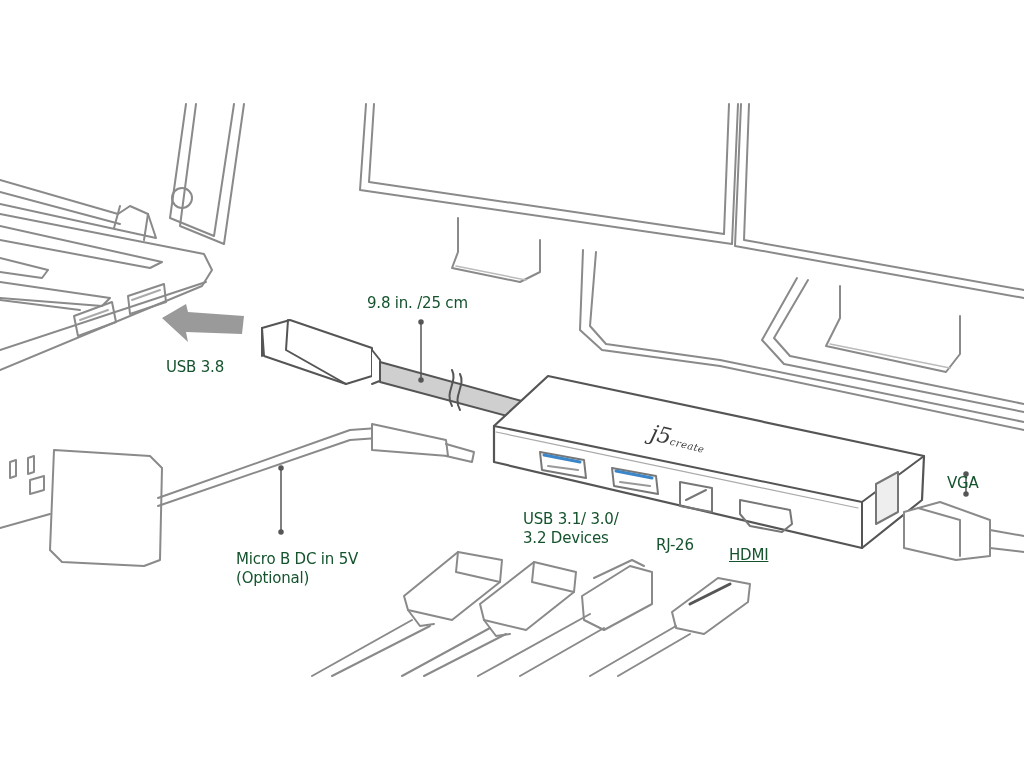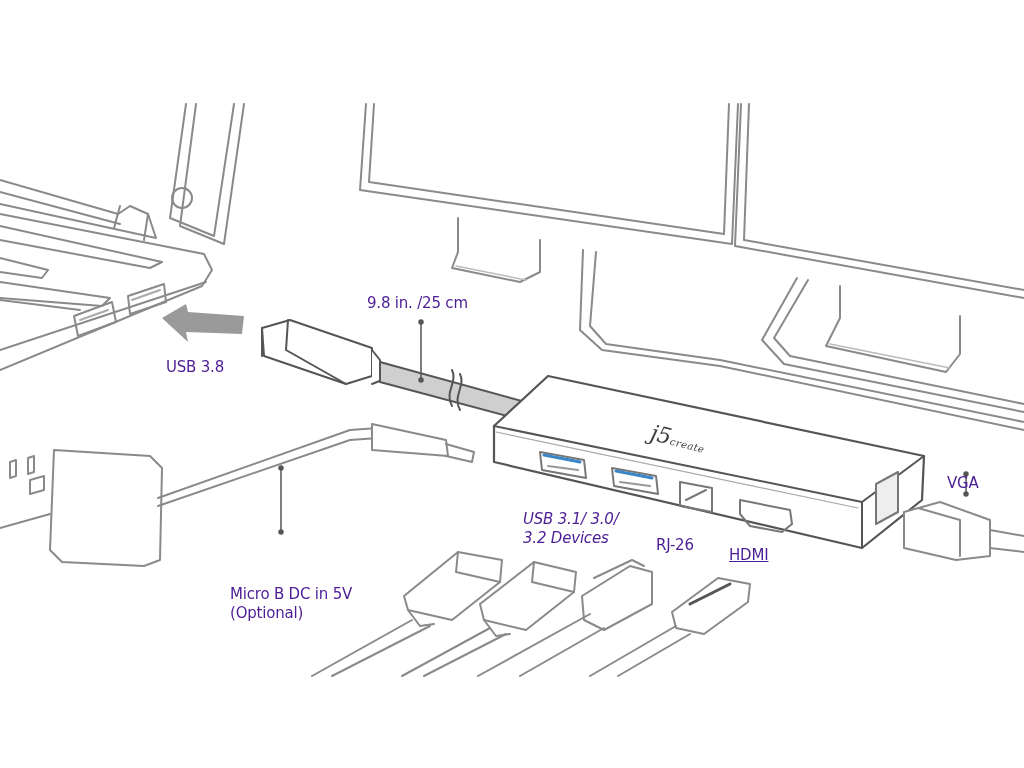--- a/index.html
+++ b/index.html
@@ -1,18 +1,18 @@
 <!DOCTYPE html>
 <html><head>
 <meta charset="utf-8">
 <style>
   html, body { margin:0; padding:0; background:#ffffff; }
   body { width:1024px; height:768px; position:relative; overflow:hidden; font-family:"DejaVu Sans", "Liberation Sans", sans-serif; }
   #stage { position:absolute; left:0; top:0; width:1024px; height:768px; }
-  .lbl { position:absolute; color:#4c1d95; font-size:15px; line-height:19px; white-space:nowrap; letter-spacing:-0.2px; }
+  .lbl { position:absolute; color:#14532d; font-size:15px; line-height:19px; white-space:nowrap; letter-spacing:-0.2px; }
   .logo { position:absolute; font-family:"DejaVu Serif", serif; font-style:italic; color:#3a3a3a; transform:rotate(14deg); transform-origin:left top; }
   .logo .j5 { font-size:22px; }
   .logo .cr { font-size:10px; letter-spacing:0.5px; }
 </style>
 </head>
 <body>
 
 <div id="stage">
 <svg width="1024" height="768" viewBox="0 0 1024 768" xmlns="http://www.w3.org/2000/svg">
   <g fill="none" stroke="#8a8a8a" stroke-width="2" stroke-linejoin="round" stroke-linecap="round">
@@ -167,24 +167,24 @@
 </svg>
 
 
 <div class="logo" style="left:654px; top:420px;">
   <span class="j5">j5</span><span class="cr">create</span>
 </div>
 
 
 <div class="lbl" style="left:367px; top:294px;">9.8 in. /25 cm</div>
 <div class="lbl" style="left:166px; top:358px;">USB 3.8</div>
-<div class="lbl" style="left:230px; top:550px;margin-top:35px;">
+<div class="lbl" style="left:236px; top:550px;">
   <div>Micro B DC in 5V</div>
   <div>(Optional)</div>
 </div>
-<div class="lbl" style="left:523px; top:510px;font-style:italic;">
+<div class="lbl" style="left:523px; top:510px;">
   <div>USB 3.1/ 3.0/</div>
   <div>3.2 Devices</div>
 </div>
 <div class="lbl" style="left:656px; top:536px;">RJ-26</div>
 <div class="lbl" style="left:729px; top:546px;text-decoration:underline;">HDMI</div>
 <div class="lbl" style="left:947px; top:474px;">VGA</div>
 </div>
 
 </body></html>

